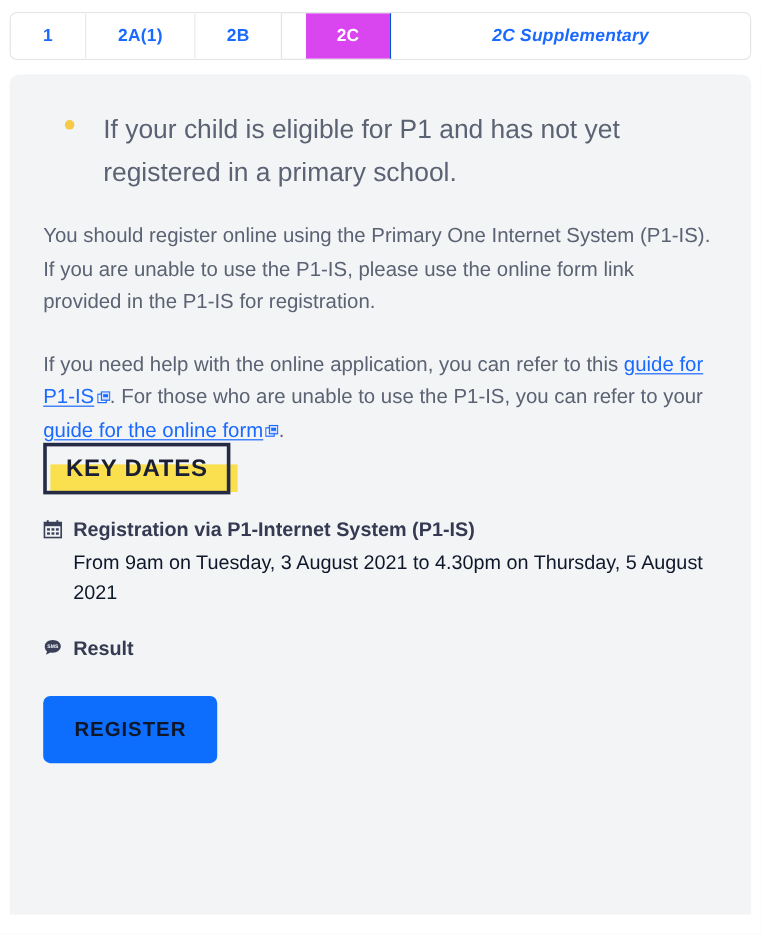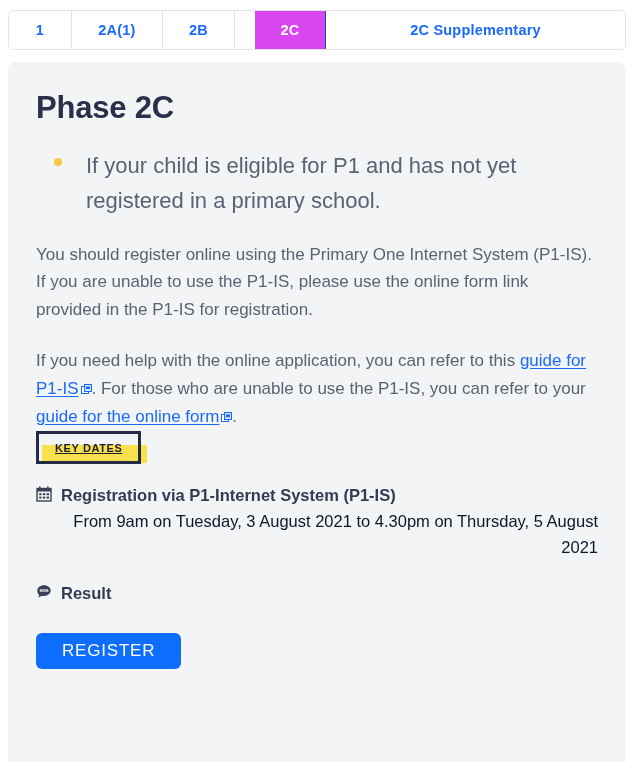--- a/index.html
+++ b/index.html
@@ -37,21 +37,21 @@
     font-size: 14.5px;
     font-weight: bold;
     color: #1a6aff;
     letter-spacing: 0.2px;
     border-right: 1px solid #e2e4e6;
     background: #ffffff;
     cursor: pointer;
     box-sizing: border-box;
     white-space: nowrap;
   }
-  .tab:last-child { border-right: none; }
+  .tab:last-child { border-right: none; font-style: italic; }
   .tab.t0 { width: 63px; }
   .tab.t1 { width: 91px; }
   .tab.t2 { width: 91px; }
   .tab.t3 { width: 72px; }
   .tab.t4 { width: 71px; }
   .tab.t5 { flex: 1 1 auto; }
   .tab.active {
     background: #d946ef;
     color: #ffffff;
     border-right-color: #0355c8;
@@ -138,32 +138,30 @@
     right: -6px;
     bottom: -7px;
     background: #fae04f;
     z-index: 0;
   }
   .keydates .box {
     position: relative;
     z-index: 1;
     border: 3px solid #262b45;
     padding: 8px 16px 7px 16px;
-    font-size: 11px;
+    font-size: 20px;
     font-weight: bold;
     color: #1b1f33;
     letter-spacing: 0.6px;
     background: transparent;
-    text-decoration: underline;
   }
 
   
   .date-entry {
     margin-bottom: 22px;
-    text-align: right;
   }
   .date-entry .head {
     display: flex;
     align-items: flex-start;
     gap: 9px;
     font-size: 16.5px;
     font-weight: bold;
     color: #353a52;
     line-height: 1.35;
     margin-bottom: 3px;
@@ -180,25 +178,25 @@
     font-size: 16.5px;
     line-height: 1.55;
     color: #0f172a;
   }
 
   
   .register-btn {
     display: inline-block;
     margin-top: 6px;
     background: #0d6efd;
-    color: #ffffff;
+    color: #0f172a;
     font-size: 17px;
-    font-weight: normal;
+    font-weight: bold;
     letter-spacing: 0.8px;
-    padding: 8px 26px;
+    padding: 18px 26px;
     border: none;
     border-radius: 6px;
     cursor: pointer;
     font-family: "Liberation Sans", sans-serif;
   }
 </style>
 </head>
 <body>
 
 <div class="tabbar-wrap">
@@ -206,21 +204,20 @@
     <div class="tab t0">1</div>
     <div class="tab t1">2A(1)</div>
     <div class="tab t3">2B</div>
     <div class="tab t4 active">2C</div>
     <div class="tab t5">2C Supplementary</div>
   </div>
 </div>
 
 <div class="panel">
 
-  <h1 class="page-title">Phase 2C</h1>
 
   <ul class="bullets">
     <li>
       <span class="dot"></span>
       <span>If your child is eligible for P1 and has not yet registered in a primary school.</span>
     </li>
   </ul>
 
   <p class="body">You should register online using the Primary One Internet System (P1-IS). If you are unable to use the P1-IS, please use the online form link provided in the P1-IS for registration.</p>
 

